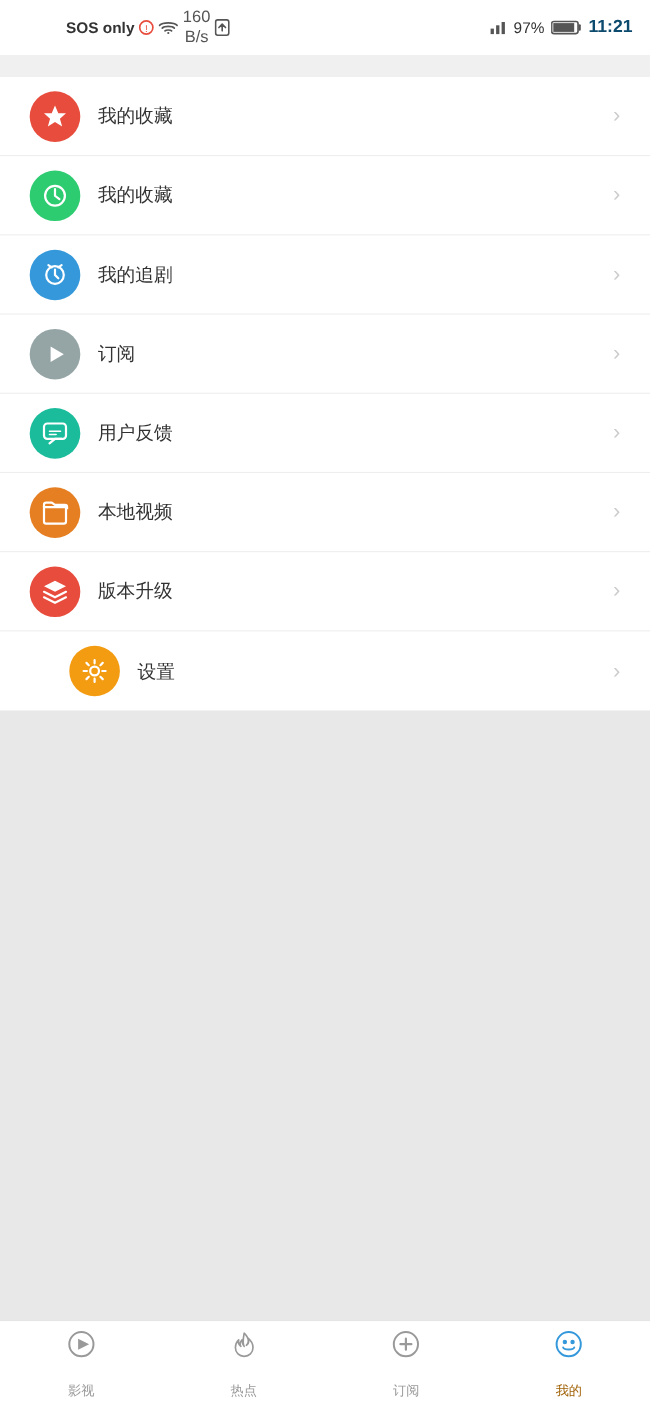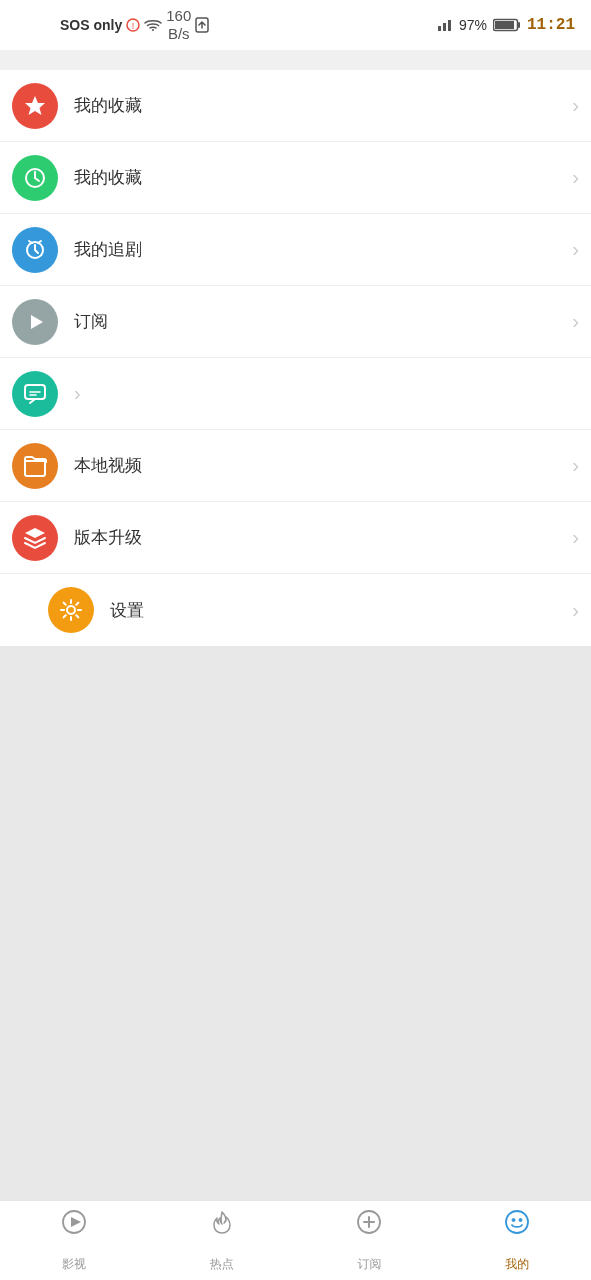--- a/index.html
+++ b/index.html
@@ -46,43 +46,42 @@
     }
     .network-speed {
       font-size: 10px;
       color: #555;
       line-height: 1.2;
       text-align: center;
     }
     .time-text {
       font-size: 16px;
       font-weight: 600;
-      color: #a16207;
-      font-family: Liberation Mono, monospace;
+      color: #0c4a6e;
     }
     .battery-text {
       font-size: 14px;
       color: #333;
     }
 
     
     .header-gap {
       height: 20px;
       background: #f0f0f0;
     }
 
     
     .menu-list {
       background: #fff;
       flex-shrink: 0;
     }
     .menu-item {
       display: flex;
       align-items: center;
-      padding: 0 12px;
+      padding: 0 27px;
       height: 72px;
       border-bottom: 1px solid #eee;
       cursor: pointer;
       position: relative;
     }
     .menu-item:last-child {
       border-bottom: none;
       margin-left: 36px;
     }
     .menu-icon-wrap {
@@ -263,20 +262,21 @@
   </div>
 
   <div class="menu-item">
     <div class="menu-icon-wrap icon-teal">
       <svg width="26" height="26" viewBox="0 0 26 26" fill="none">
         <rect x="3" y="4" width="20" height="14" rx="3" stroke="white" stroke-width="2"></rect>
         <path d="M8 22l5-4h6" stroke="white" stroke-width="2" stroke-linecap="round" stroke-linejoin="round"></path>
         <path d="M8 11h10M8 14h6" stroke="white" stroke-width="1.5" stroke-linecap="round"></path>
       </svg>
     </div>
+    <span class="menu-label">用户反馈</span>
     <span class="menu-chevron">›</span>
   </div>
 
   <div class="menu-item">
     <div class="menu-icon-wrap icon-orange">
       <svg width="26" height="26" viewBox="0 0 26 26" fill="none">
         <path d="M3 8h20v13a2 2 0 01-2 2H5a2 2 0 01-2-2V8z" stroke="white" stroke-width="2"></path>
         <path d="M3 8V6a2 2 0 012-2h5l3 2h9a2 2 0 012 2v2" stroke="white" stroke-width="2"></path>
       </svg>
     </div>

